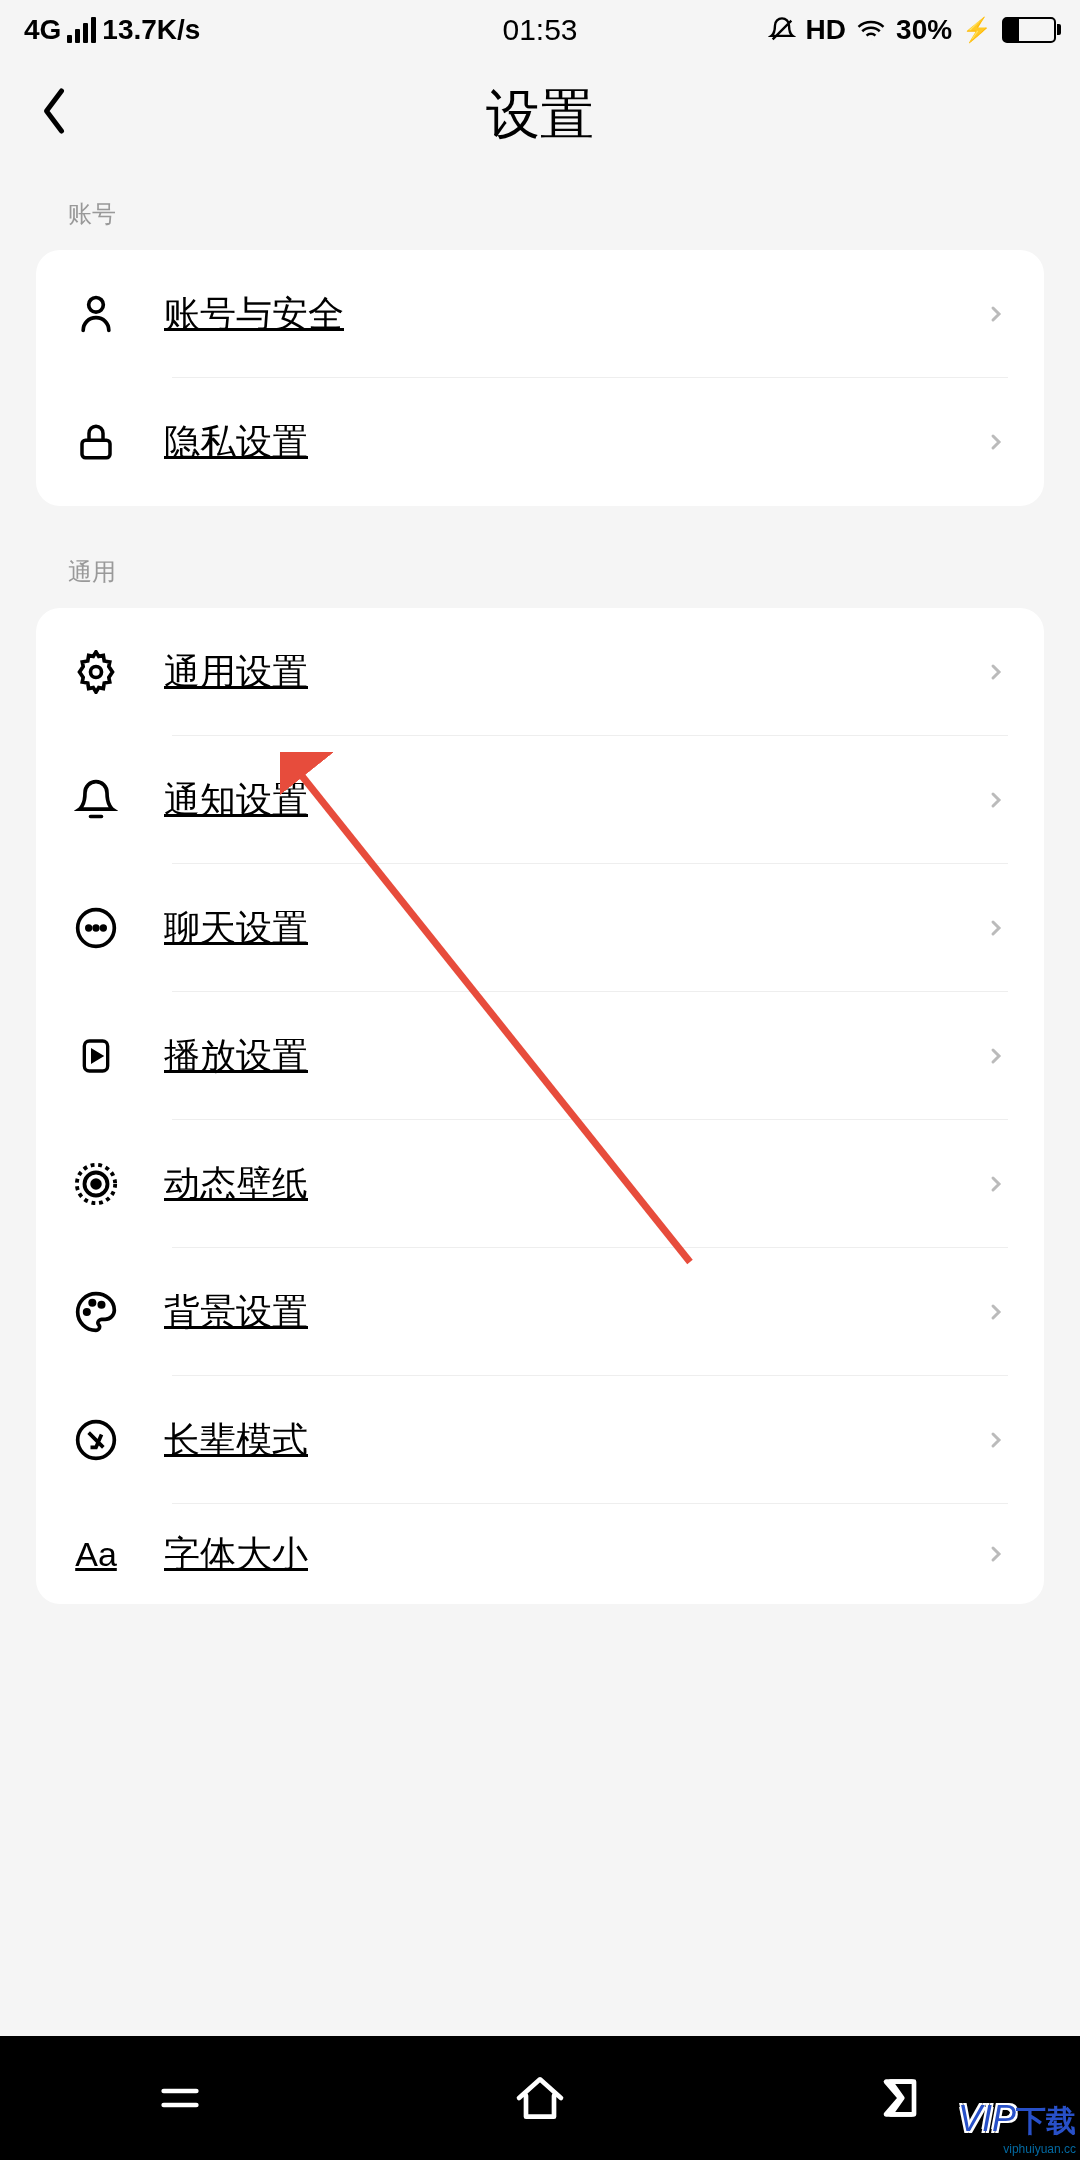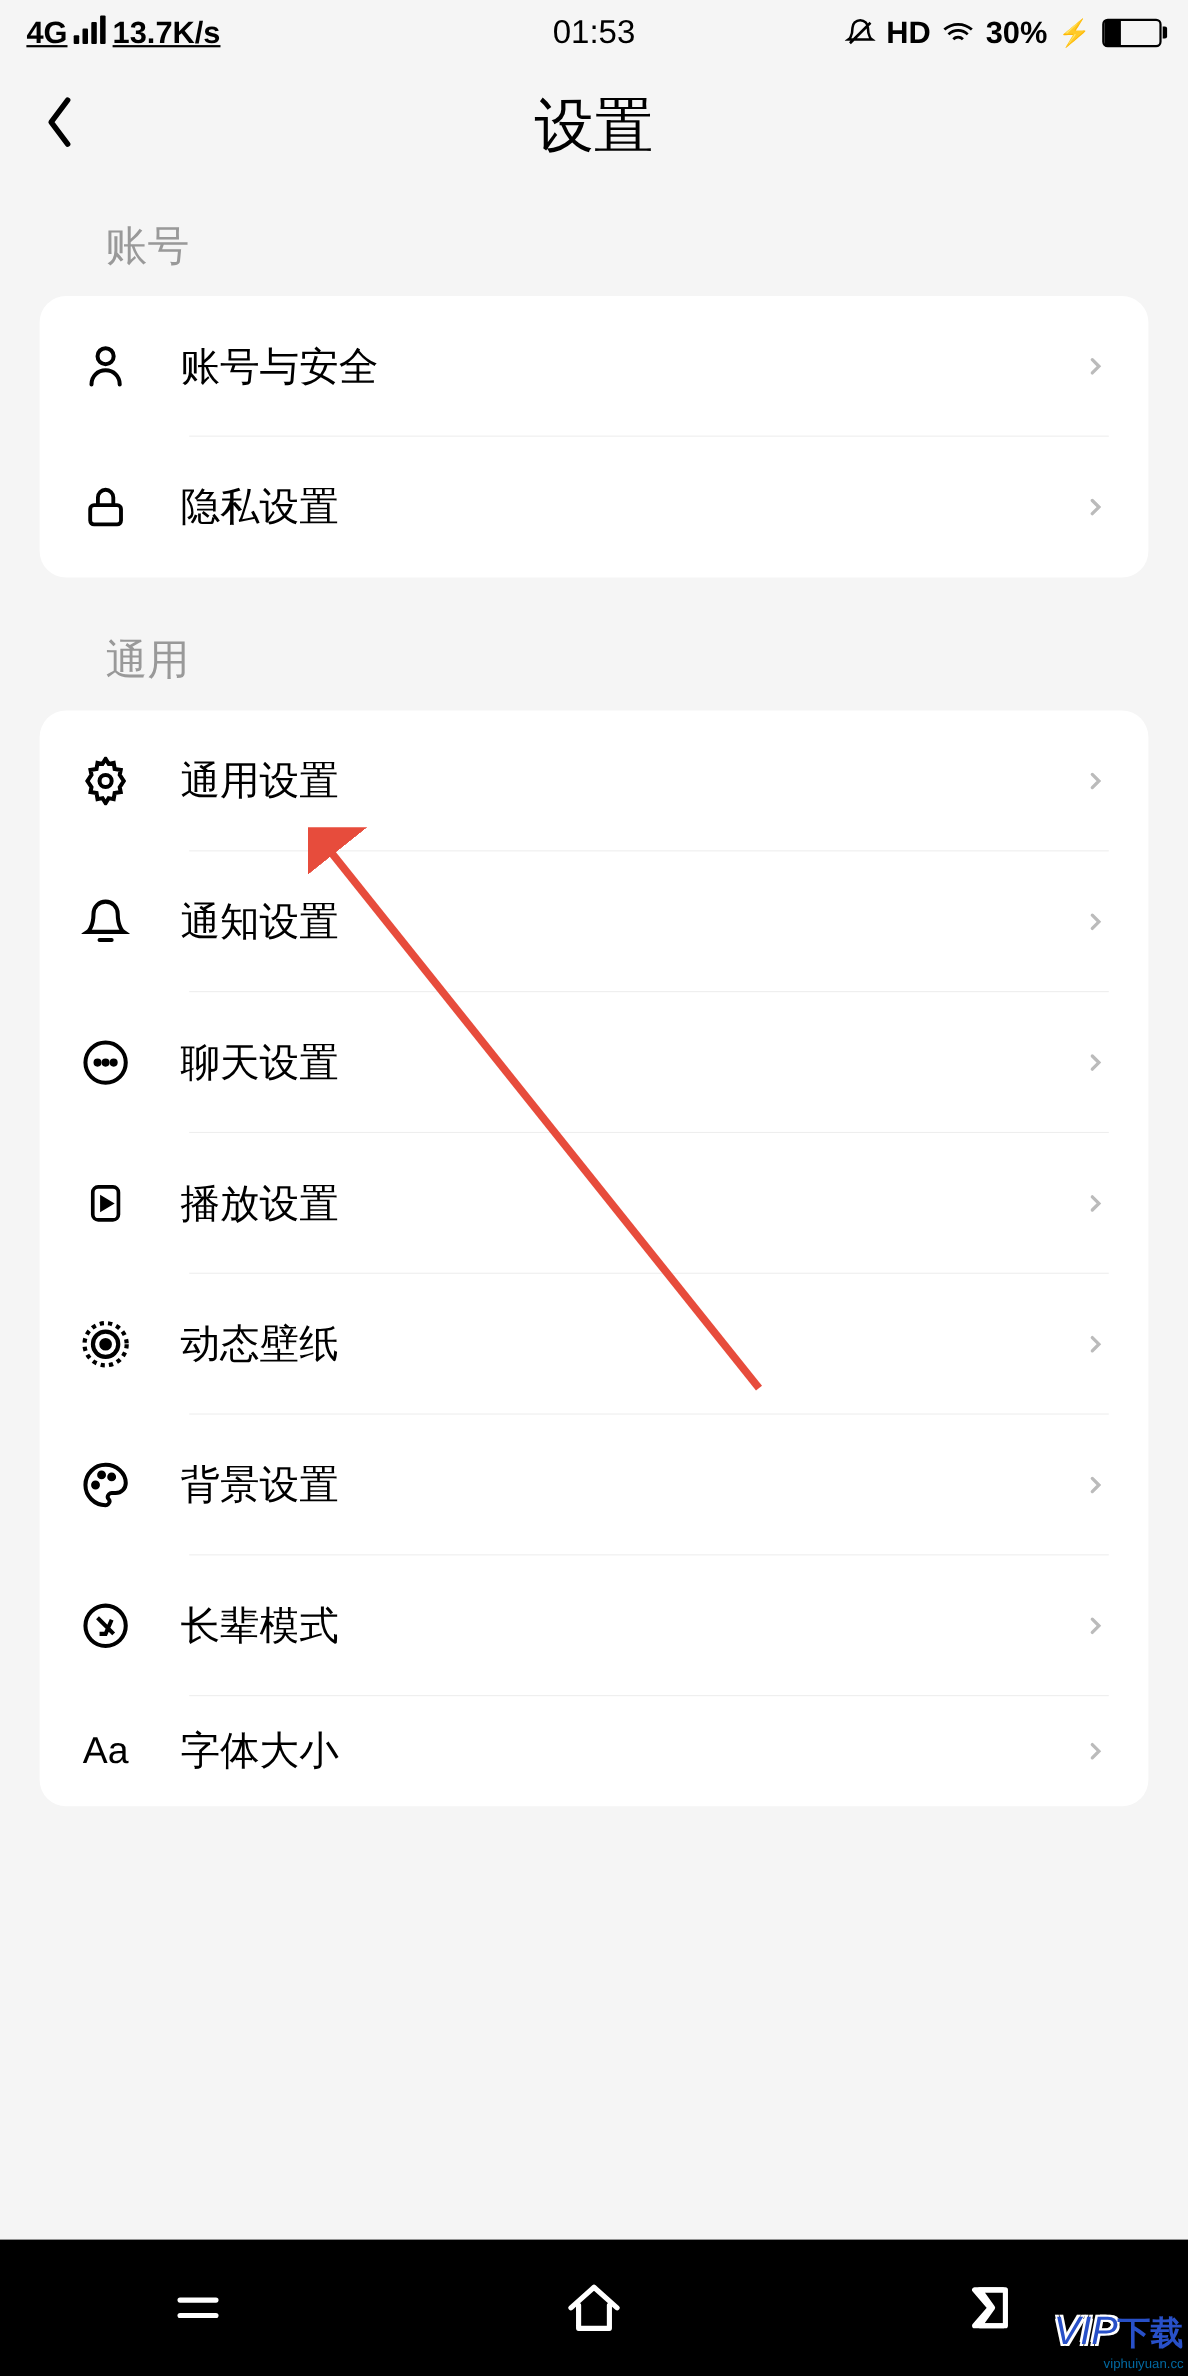--- a/index.html
+++ b/index.html
@@ -20,23 +20,22 @@
       display: flex;
       align-items: center;
       justify-content: space-between;
       padding: 0 24px;
       background: #f5f5f5;
       font-size: 28px;
       font-weight: 600;
     }
     .status-left {
       display: flex;
-      align-items: flex-start;
+      align-items: center;
       gap: 6px;
-      text-decoration: underline;
     }
     .status-center {
       position: absolute;
       left: 50%;
       transform: translateX(-50%);
       font-size: 30px;
       font-weight: 500;
     }
     .status-right {
       display: flex;
@@ -92,35 +91,36 @@
       line-height: 1;
     }
     .header-title {
       position: absolute;
       left: 50%;
       transform: translateX(-50%);
       font-size: 54px;
       font-weight: 500;
     }
     .section-header {
-      padding: 28px 96px 20px;
-      font-size: 38px;
+      padding: 28px 68px 20px;
+      font-size: 24px;
       color: #999;
     }
     .card {
       background: #fff;
       border-radius: 24px;
       margin: 0 36px;
     }
     .list-item {
       display: flex;
       align-items: center;
       height: 128px;
       padding: 0 36px;
       position: relative;
+      text-decoration: underline;
     }
     .list-item:not(:last-child)::after {
       content: "";
       position: absolute;
       bottom: 0;
       left: 136px;
       right: 36px;
       height: 1px;
       background: #eee;
     }

